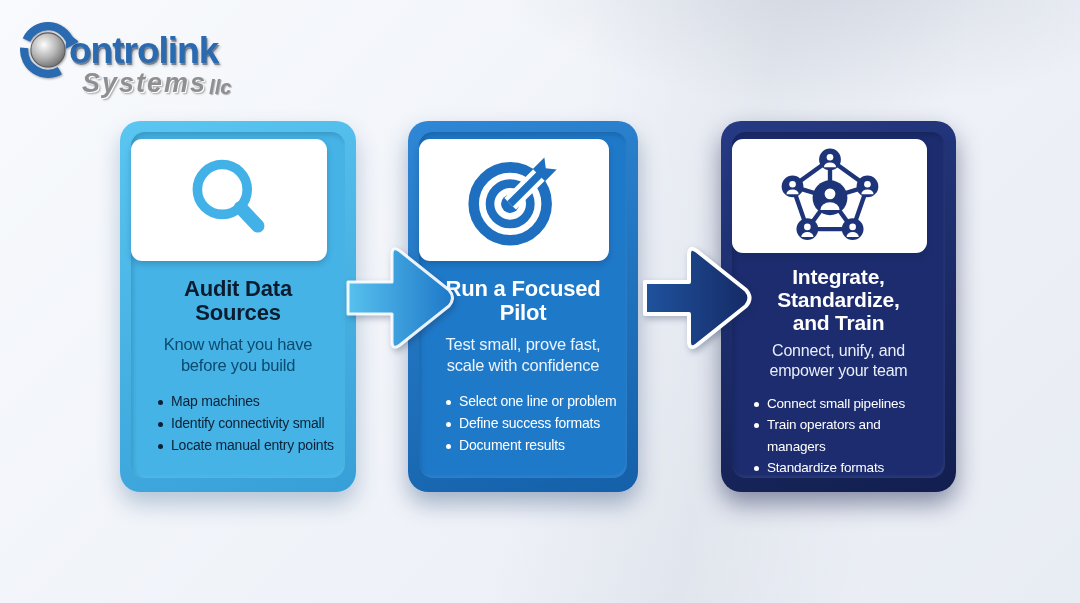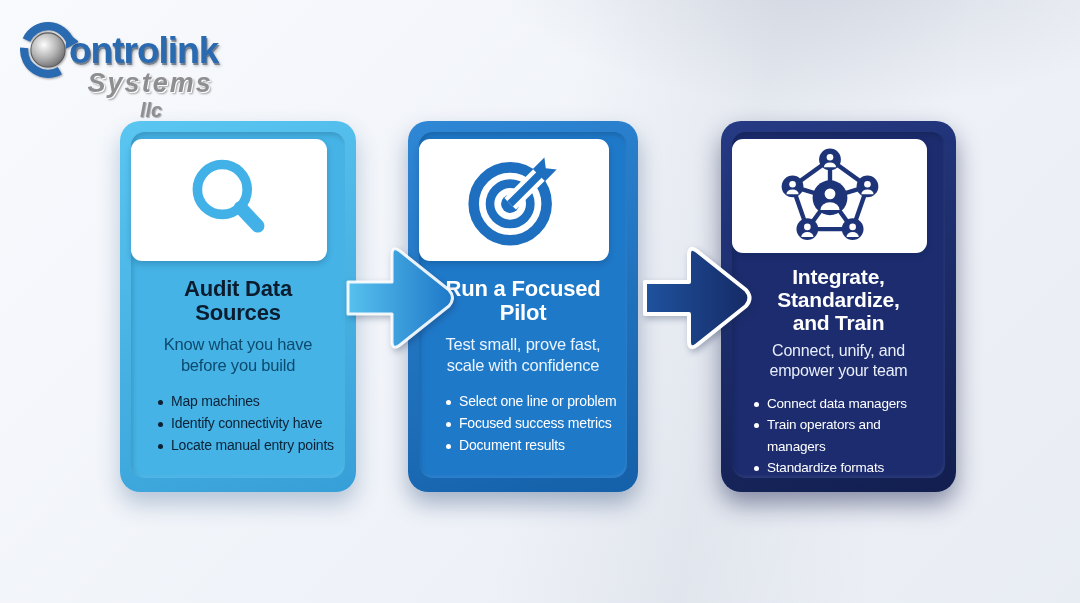--- a/index.html
+++ b/index.html
@@ -10,21 +10,21 @@
       linear-gradient(100deg, rgba(255,255,255,0) 50%, rgba(168,178,194,.16) 66%, rgba(255,255,255,0) 82%),
       linear-gradient(135deg, var(--bg-top,#f8fafd) 0%, #eff2f8 55%, var(--bg-shade,#e8ecf3) 100%);
   }
 
   
   .logo{position:absolute;left:20px;top:10px;z-index:3;}
   .logo-row1{display:flex;align-items:center;margin-top:12px;}
   .logo-sphere{width:58px;height:58px;flex:0 0 auto;margin-right:-9px;filter:drop-shadow(1px 1px 1px rgba(0,0,0,.35));}
   .logo-name{font-size:37px;font-weight:800;letter-spacing:-1px;color:var(--logo-blue,#2a6ab1);
     text-shadow:1px 2px 0 rgba(18,42,74,.45), 2px 3px 3px rgba(0,0,0,.25);}
-  .logo-row2{margin-top:-12px;padding-left:62px;display:flex;align-items:center;flex-direction:column;}
+  .logo-row2{margin-top:-12px;padding-left:62px;display:flex;align-items:flex-end;}
   .logo-systems{font-size:27px;font-weight:700;font-style:italic;letter-spacing:2px;color:var(--logo-gray,#8f8f92);
     text-shadow:1px 1px 0 #fff, 2px 2px 2px rgba(0,0,0,.35);}
   .logo-llc{font-size:20px;font-weight:700;font-style:italic;color:var(--logo-gray,#8f8f92);margin-left:2px;
     text-shadow:1px 1px 1px rgba(0,0,0,.3);}
 
   
   .card{position:absolute;top:121px;height:371px;border-radius:20px;z-index:1;}
   .card1{left:120px;width:236px;background:linear-gradient(160deg,var(--card1-frame-light,#5ac6f1),var(--card1-frame-dark,#379fd7));
     box-shadow:0 12px 22px rgba(45,90,135,.30);}
   .card2{left:408px;width:230px;background:linear-gradient(160deg,var(--card2-frame-light,#2f87d5),var(--card2-frame-dark,#1460a9));
@@ -102,21 +102,21 @@
           <circle cx="41" cy="37" r="26" fill="none" stroke="var(--icon1,#41b1e7)" stroke-width="10"></circle>
           <line x1="60" y1="56" x2="78" y2="75" stroke="var(--icon1,#41b1e7)" stroke-width="14" stroke-linecap="round"></line>
         </svg>
       </div>
       <h2 class="card-title">Audit Data
 Sources</h2>
       <p class="card-sub">Know what you have
 before you build</p>
       <ul class="card-bullets">
         <li>Map machines</li>
-        <li>Identify connectivity have</li>
+        <li>Identify connectivity small</li>
         <li>Locate manual entry points</li>
       </ul>
     </div>
   </section>
 
   <svg class="arrow arrow1" viewBox="0 0 112 120">
     <defs>
       <linearGradient id="agrad1" x1="0" y1="0" x2="1" y2="0">
         <stop offset="0%" style="stop-color:var(--arrow1-from,#58c1ee)"></stop>
         <stop offset="100%" style="stop-color:var(--arrow1-to,#1e78c8)"></stop>
@@ -136,21 +136,21 @@
           <line x1="48" y1="54" x2="80" y2="22" stroke="var(--icon2,#1f6fc0)" stroke-width="8"></line>
           <polygon points="0,-9 17,-9 10,0 17,9 0,9" transform="translate(78,24) rotate(-45)" fill="var(--icon2,#1f6fc0)"></polygon>
         </svg>
       </div>
       <h2 class="card-title">Run a Focused
 Pilot</h2>
       <p class="card-sub">Test small, prove fast,
 scale with confidence</p>
       <ul class="card-bullets">
         <li>Select one line or problem</li>
-        <li>Focused success metrics</li>
+        <li>Define success formats</li>
         <li>Document results</li>
       </ul>
     </div>
   </section>
 
   <svg class="arrow arrow2" viewBox="0 0 112 120">
     <defs>
       <linearGradient id="agrad2" x1="0" y1="0" x2="1" y2="0">
         <stop offset="0%" style="stop-color:var(--arrow2-from,#1f539e)"></stop>
         <stop offset="100%" style="stop-color:var(--arrow2-to,#152a66)"></stop>
@@ -200,20 +200,20 @@
           <use href="#pp-s" x="19" y="46"></use>
           <use href="#pp-l" x="62" y="59"></use>
         </svg>
       </div>
       <h2 class="card-title">Integrate,
 Standardize,
 and Train</h2>
       <p class="card-sub">Connect, unify, and
 empower your team</p>
       <ul class="card-bullets">
-        <li>Connect data managers</li>
+        <li>Connect small pipelines</li>
         <li>Train operators and managers</li>
         <li>Standardize formats</li>
       </ul>
     </div>
   </section>
 
 </div>
 
 </body></html>

